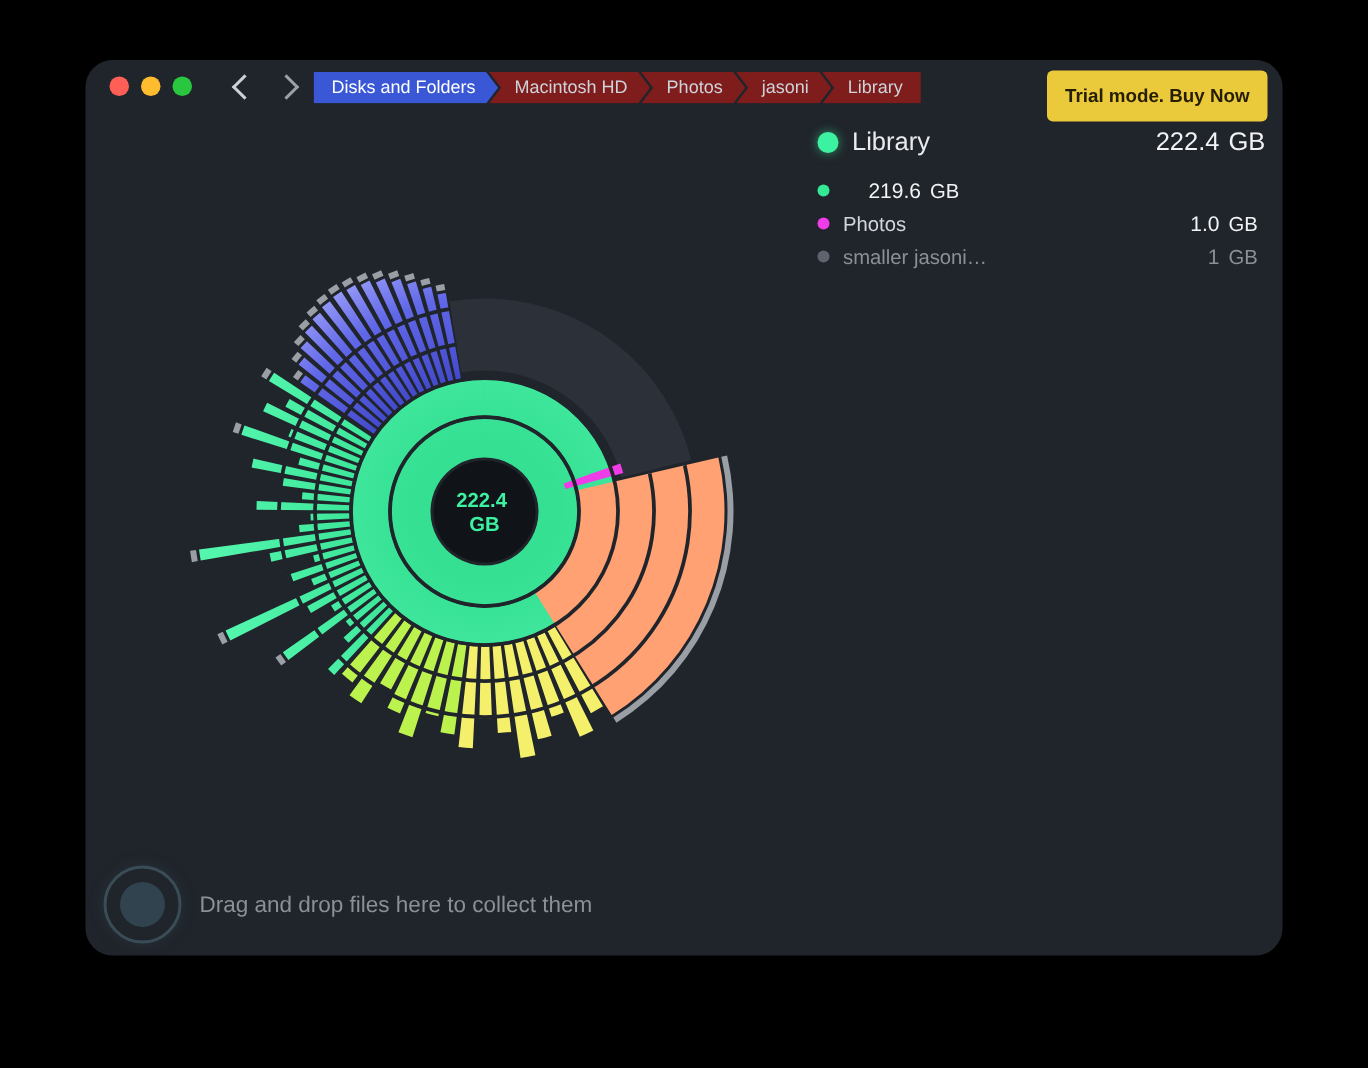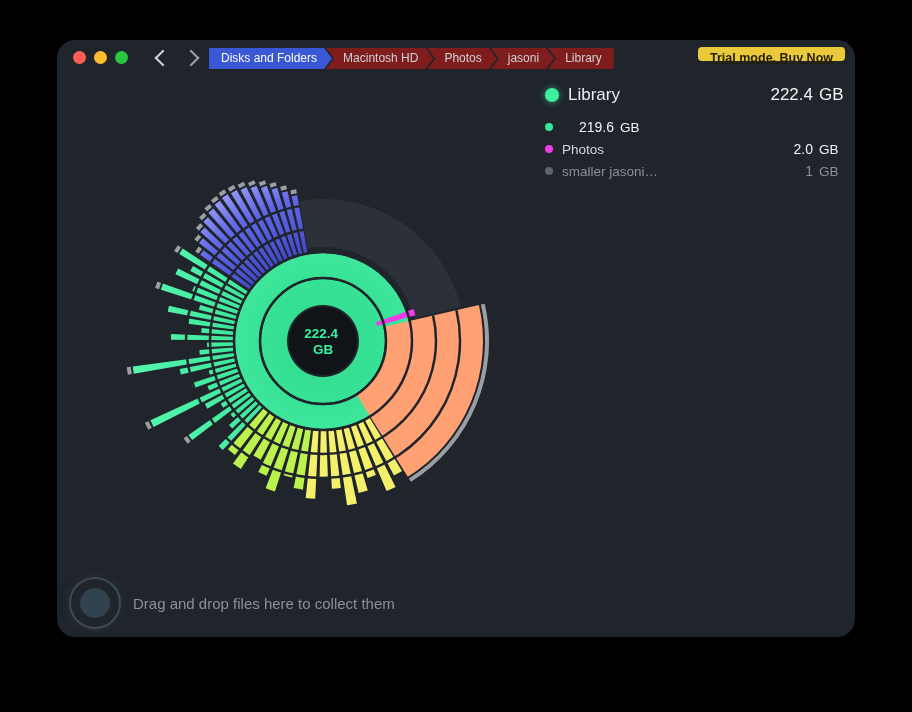--- a/index.html
+++ b/index.html
@@ -19,23 +19,23 @@
   
   .crumbs{position:absolute;left:152px;top:8px;display:flex;align-items:center;}
   .crumb{height:21px;line-height:21px;font-size:12px;color:#CED2D9;background:#7f1d1d;
          padding:0 15px 0 17px;white-space:nowrap;
          clip-path:polygon(0 0,calc(100% - 8px) 0,100% 50%,calc(100% - 8px) 100%,0 100%,8px 50%);
          margin-left:-6px;}
   .crumb.first{background:#3A57D6;color:#FFFFFF;margin-left:0;padding-left:12px;
          clip-path:polygon(0 0,calc(100% - 8px) 0,100% 50%,calc(100% - 8px) 100%,0 100%);}
   .crumb.last{clip-path:polygon(0 0,100% 0,100% 100%,0 100%,8px 50%);padding-right:12px;}
   
-  .trial{position:absolute;right:10px;top:7px;height:14px;line-height:22px;padding:0 12px;
+  .trial{position:absolute;right:10px;top:7px;height:34px;line-height:22px;padding:0 12px;
          background:#EAC93B;color:#251E03;font-size:12.5px;font-weight:600;border-radius:4px;
-         border:none;cursor:pointer;text-decoration:underline;}
+         border:none;cursor:pointer;}
   
   .legend{position:absolute;right:10px;top:40px;width:300px;}
   .lrow{display:flex;align-items:center;height:22px;}
   .lrow.primary{height:30px;margin-bottom:6px;}
   .dot{width:8px;height:8px;border-radius:50%;flex:0 0 auto;margin-right:9px;}
   .lrow.primary .dot{width:14px;height:14px;box-shadow:0 0 7px rgba(60,242,160,.55);}
   .llabel{flex:1;font-size:13.5px;color:#D3D6DB;text-align:left;}
   .lrow.primary .llabel{font-size:17px;color:#E9EBEF;}
   .lval{width:52px;text-align:right;font-size:14px;color:#F1F3F5;}
   .lrow.primary .lval{font-size:17px;}
@@ -85,21 +85,21 @@
         <span class="lunit">GB</span>
       </div>
       <div class="lrow">
         <span class="dot" style="background: rgb(53, 232, 150);"></span>
         <span class="lval">219.6</span>
         <span class="lunit">GB</span>
       </div>
       <div class="lrow">
         <span class="dot" style="background: rgb(240, 60, 232);"></span>
         <span class="llabel">Photos</span>
-        <span class="lval">2.0</span>
+        <span class="lval">1.0</span>
         <span class="lunit">GB</span>
       </div>
       <div class="lrow muted">
         <span class="dot" style="background: rgb(94, 100, 109);"></span>
         <span class="llabel">smaller jasoni…</span>
         <span class="lval">1</span>
         <span class="lunit">GB</span>
       </div>
     </div>
 

